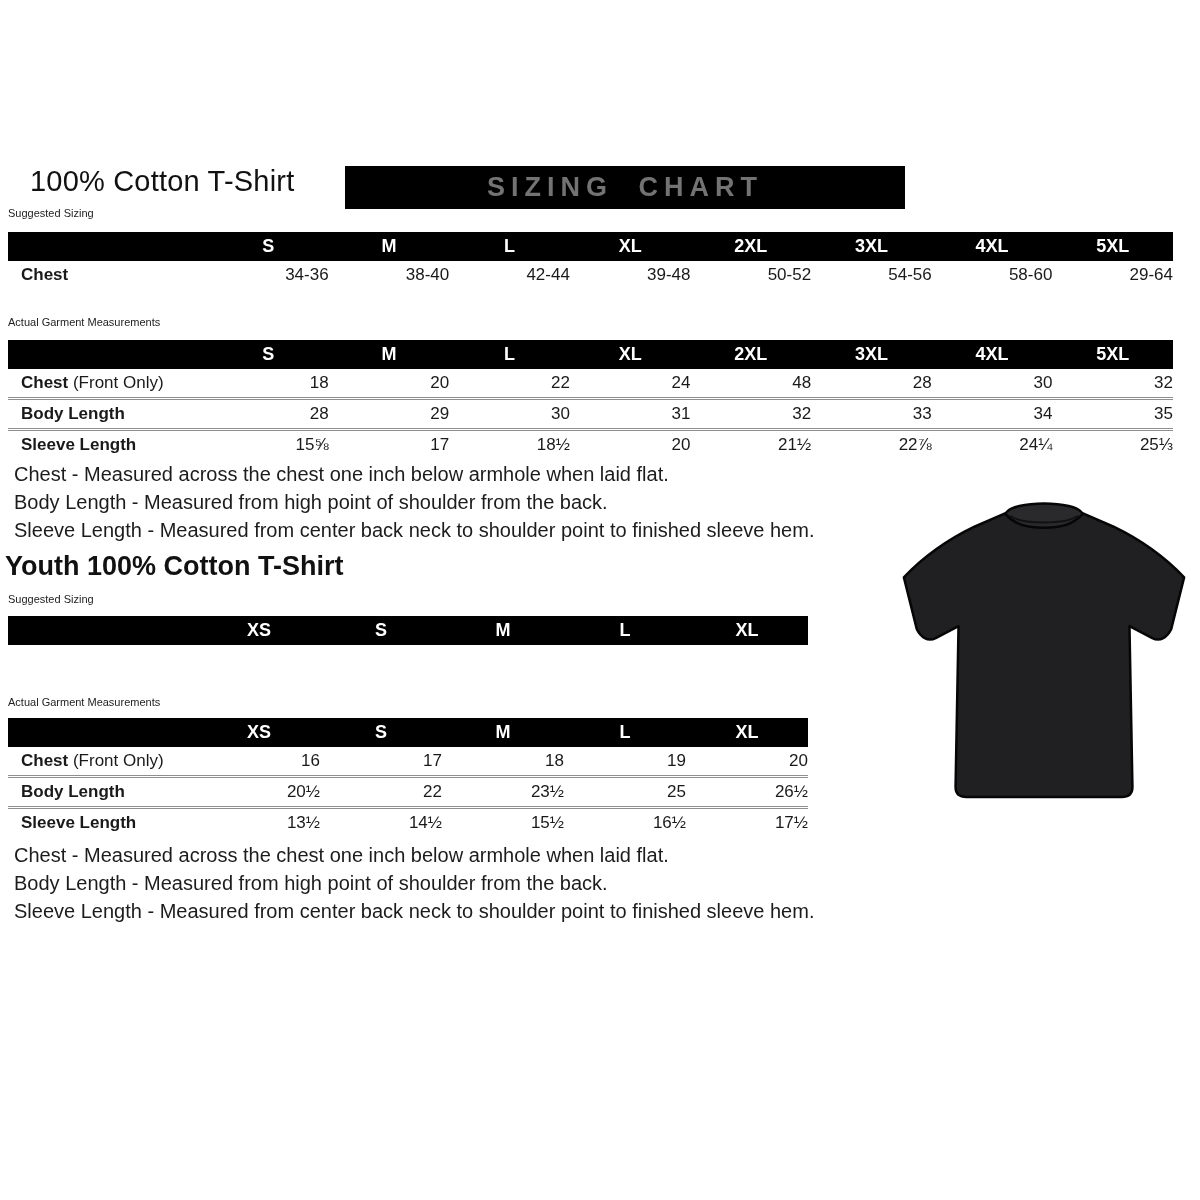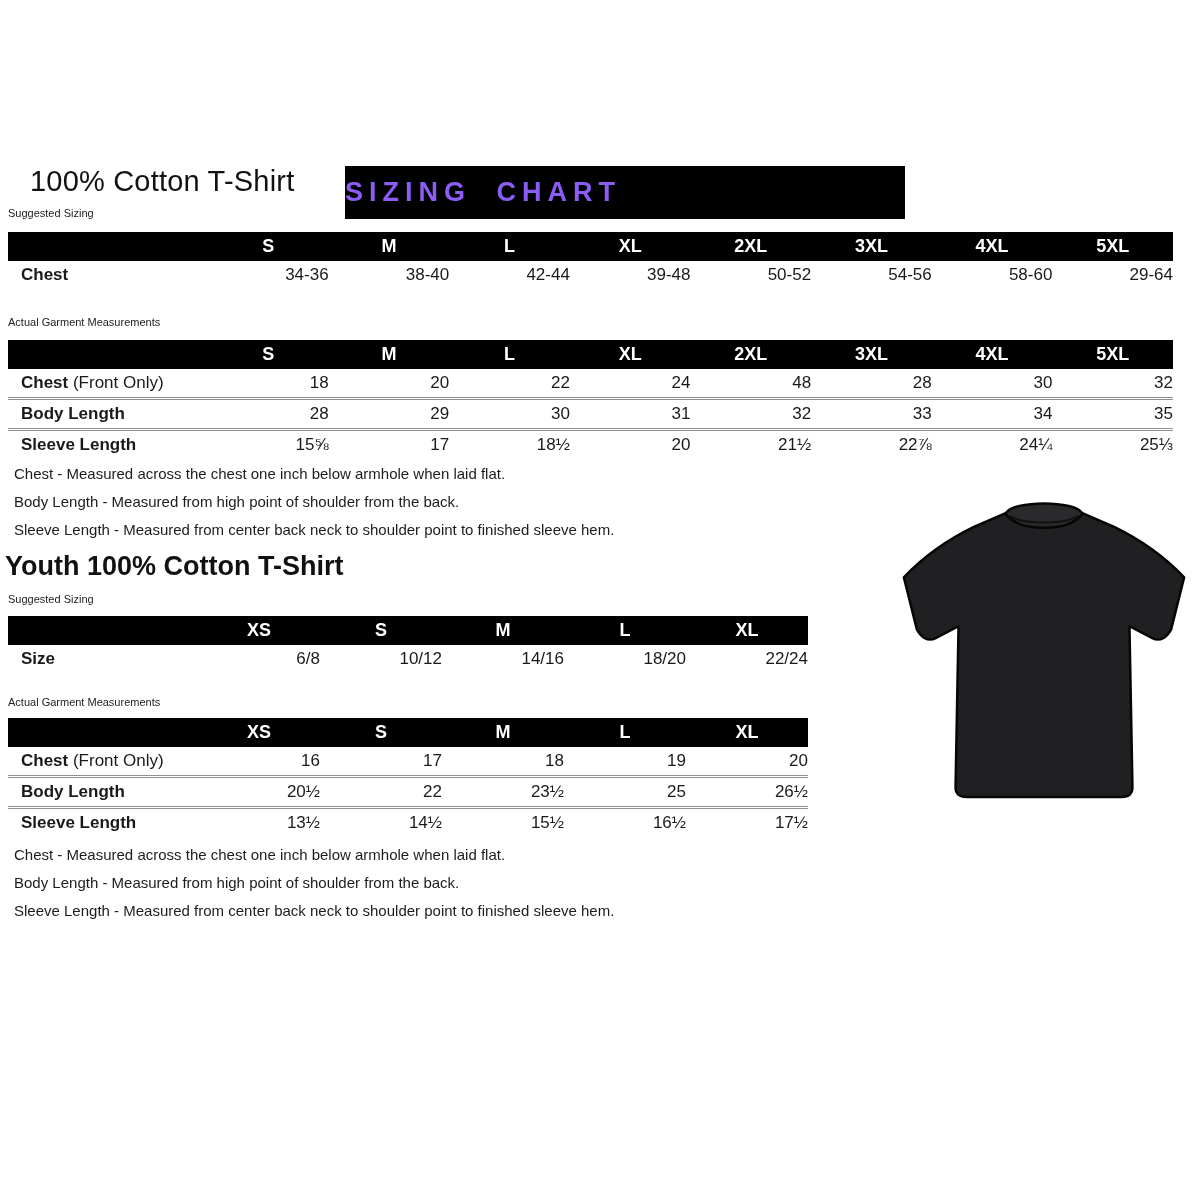--- a/index.html
+++ b/index.html
@@ -4,22 +4,22 @@
 <style>
   html,body{margin:0;padding:0;}
   body{
     width:1200px;height:1200px;position:relative;background:#ffffff;
     font-family:"Liberation Sans",sans-serif;color:#1a1a1a;overflow:hidden;
   }
   .abs{position:absolute;}
   
   .main-title{left:30px;top:165px;font-size:29px;font-weight:400;letter-spacing:0.2px;color:#111;}
   .banner{
-    left:345px;top:166px;width:560px;height:53px;background:#000;color:#8b5cf6;
-    display:flex;align-items:center;
+    left:345px;top:166px;width:560px;height:43px;background:#000;color:#737373;
+    display:flex;align-items:center;justify-content:center;
     font-size:27px;font-weight:700;letter-spacing:6px;word-spacing:12px;
   }
   .section-label{font-size:11px;color:#222;}
   .sug1{left:8px;top:207px;}
   .amm1{left:8px;top:316px;}
   .youth-title{left:5px;top:551px;font-size:27px;font-weight:700;color:#111;}
   .sug2{left:8px;top:593px;}
   .amm2{left:8px;top:696px;}
   
   table{border-collapse:collapse;table-layout:fixed;}
@@ -33,21 +33,21 @@
   }
   td{
     font-size:17px;height:28px;text-align:right;padding:0;color:#1a1a1a;
     vertical-align:middle;
   }
   td.lbl{text-align:left;padding-left:13px;}
   td.lbl b{font-weight:700;}
   td.lbl .sfx{font-weight:400;}
   .meas tr:not(:last-child) td{border-bottom:3px double #8f8f8f;}
   
-  .notes{left:14px;font-size:15px;color:#1c1c1c;line-height:28px;}
+  .notes{left:14px;font-size:20px;color:#1c1c1c;line-height:28px;}
   .notes1{top:460px;}
   .notes2{top:841px;}
   
   .tshirt{left:893px;top:486px;width:302px;height:318px;}
 </style>
 </head>
 <body>
 
 <div class="abs main-title">100% Cotton T-Shirt</div>
 <div class="abs banner">
@@ -172,28 +172,20 @@
       <col>
     </colgroup>
   <tbody>
       <tr>
     <th></th>
     <th>XS</th>
     <th>S</th>
     <th>M</th>
     <th>L</th>
     <th>XL</th>
-  </tr>
-  <tr>
-    <td class="lbl"><b>Size</b><span class="sfx"></span></td>
-    <td>6/8</td>
-    <td>10/12</td>
-    <td>14/16</td>
-    <td>18/20</td>
-    <td>22/24</td>
   </tr>
 </tbody>
   </table>
 
 <div class="abs section-label amm2">Actual Garment Measurements</div>
 <table class="abs tbl-youth2 meas">
   <colgroup>
       <col style="width:190px">
       <col>
       <col>

